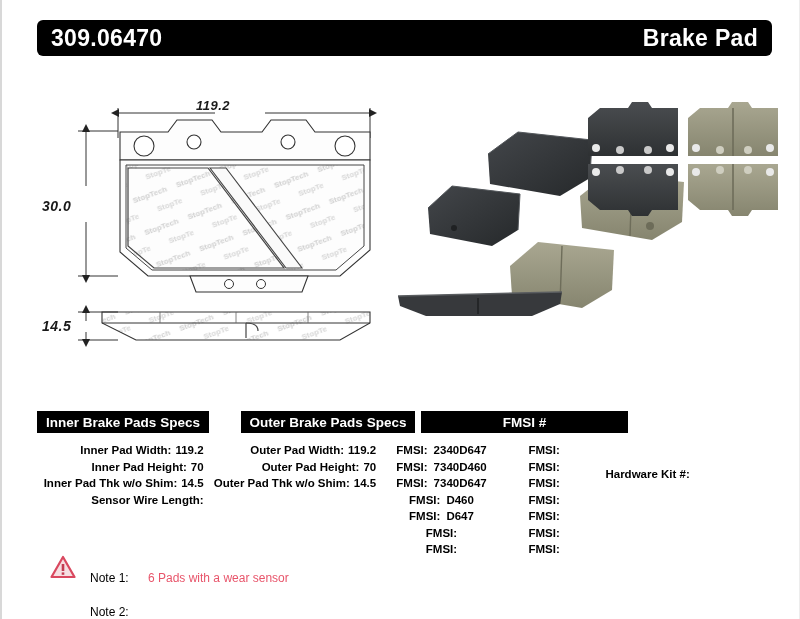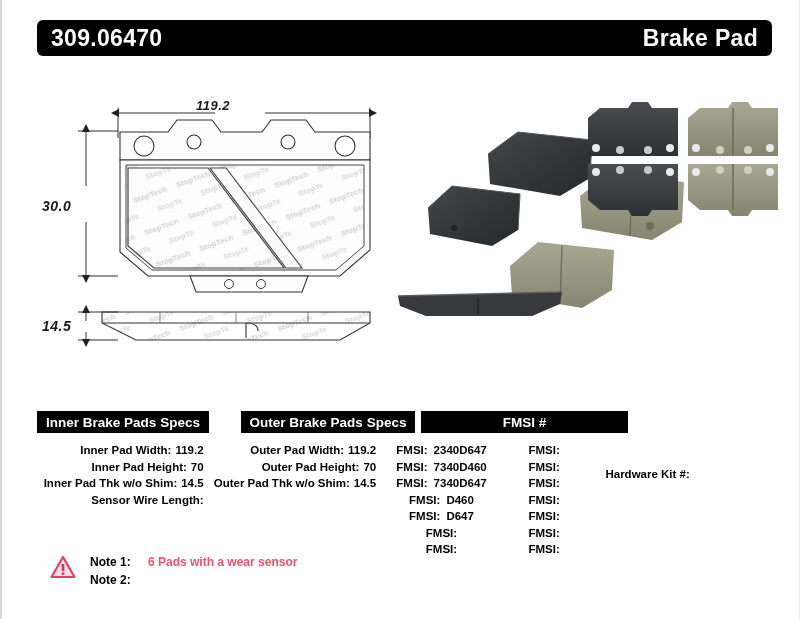--- a/index.html
+++ b/index.html
@@ -48,21 +48,21 @@
 
   .fmsi-sub{width:50%;padding-left:8px;box-sizing:border-box;text-align:center;}
   .fmsi-row{font-size:11.5px;font-weight:bold;line-height:16.5px;white-space:nowrap;}
   .fmsi-row .fv{margin-left:6px;}
   .related-row{font-size:11.5px;font-weight:bold;line-height:16.5px;
       padding-left:8px;white-space:nowrap;margin-top:24px;}
 
   
   .notes{position:absolute;left:50px;top:553px;display:flex;align-items:flex-start;}
   .warn-icon{width:26px;height:24px;margin-right:14px;margin-top:2px;flex:none;}
-  .note-line{display:flex;font-size:12px;font-weight:bold;line-height:18px;}
+  .note-line{display:flex;font-size:12px;font-weight:normal;line-height:18px;margin-top:16px;}
   .note-label{width:52px;}
   .note-text{margin-left:6px;}
 </style>
 </head>
 <body>
 
 <div class="page-border"></div>
 
 <div class="header-bar">
   <span class="part-no">309.06470</span>

